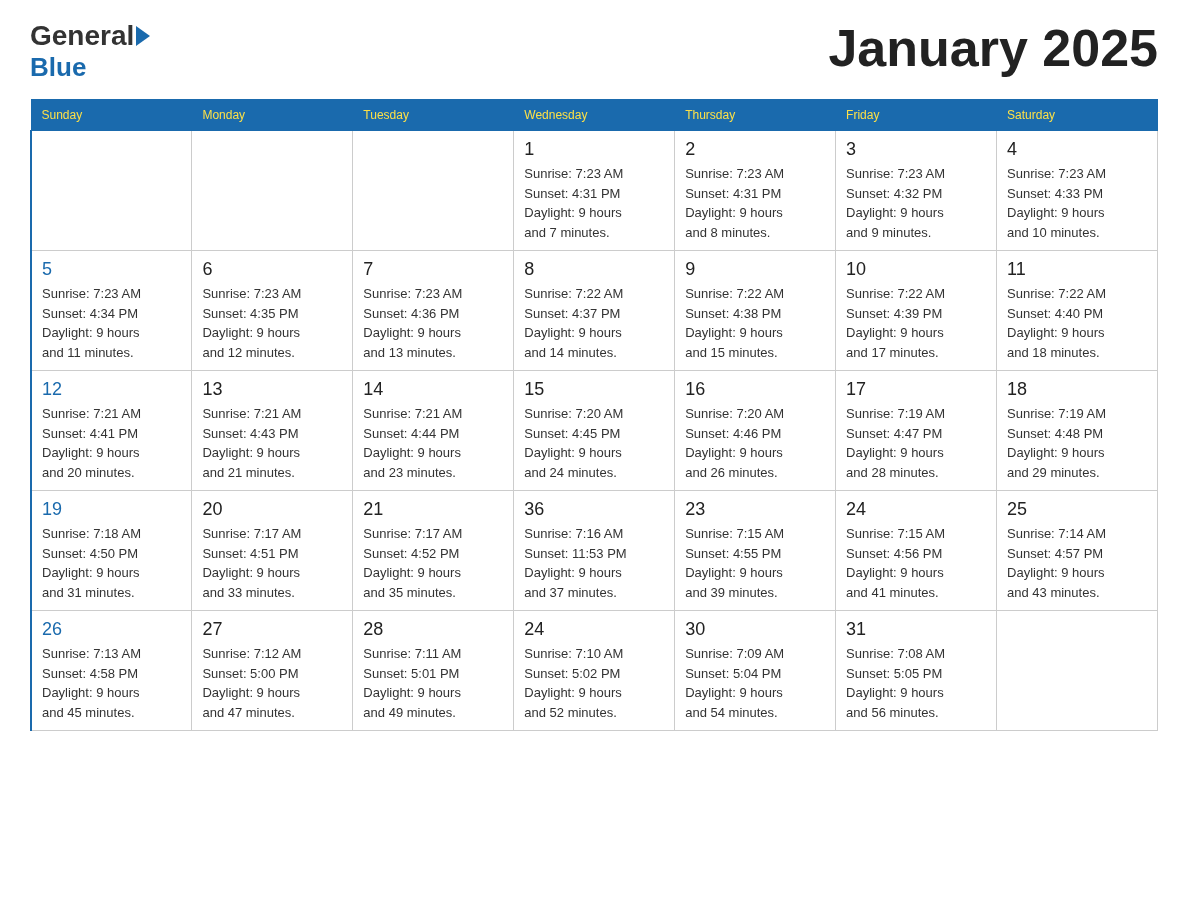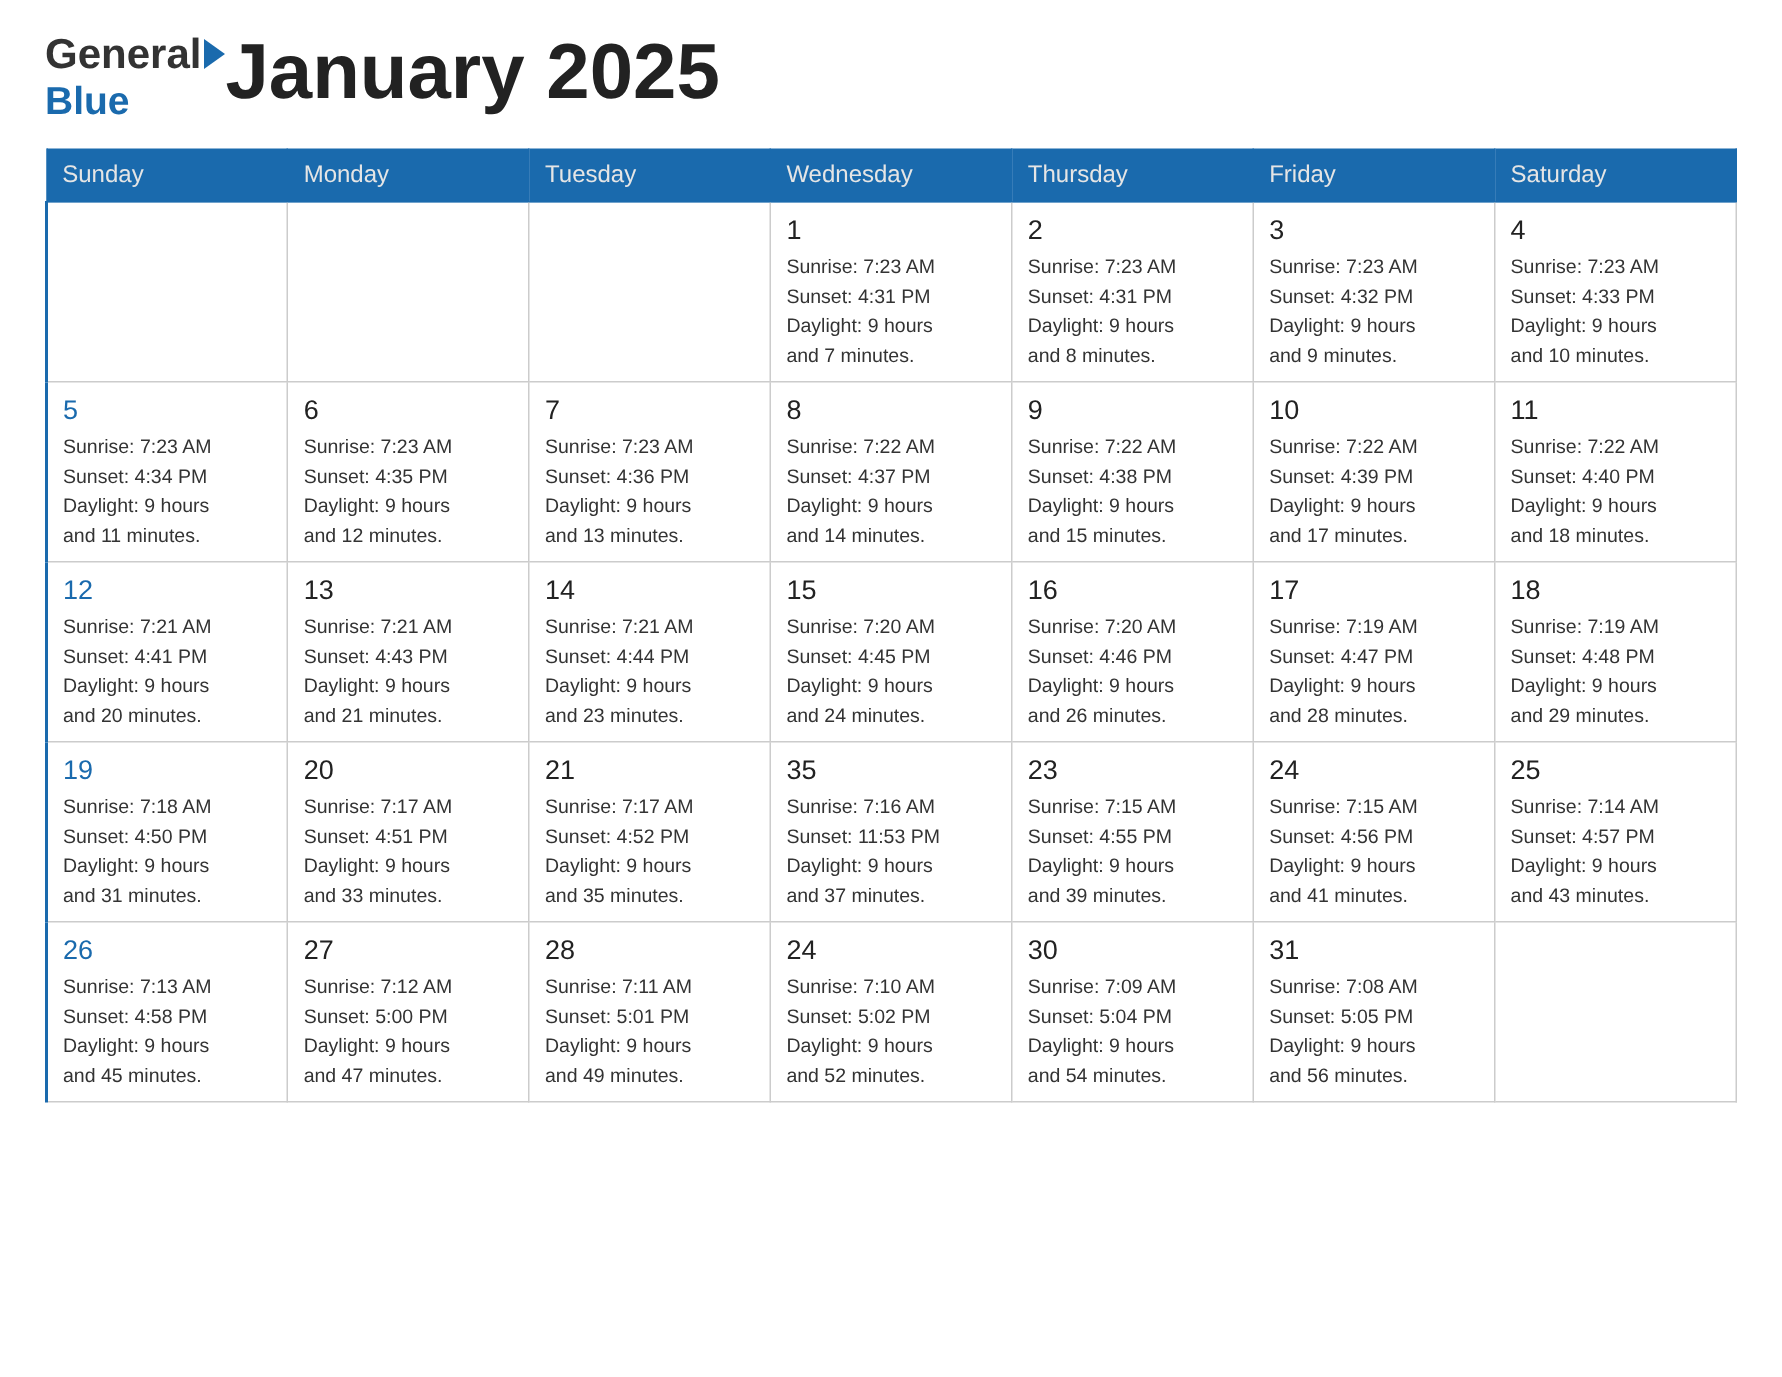--- a/index.html
+++ b/index.html
@@ -6,20 +6,21 @@
     body {
       font-family: Arial, Helvetica, sans-serif;
       background: #ffffff;
       color: #333;
       width: 1188px;
       min-height: 918px;
       padding: 20px 30px;
     }
     .header {
       display: flex;
+      justify-content: space-between;
       align-items: flex-start;
       margin-bottom: 16px;
     }
     .logo {
       display: flex;
       flex-direction: column;
       align-items: flex-start;
     }
     .title-block {
       text-align: right;
@@ -35,22 +36,22 @@
       color: #555;
       margin-top: 4px;
     }
     .calendar-table {
       width: 100%;
       border-collapse: collapse;
       table-layout: fixed;
     }
     .calendar-table thead tr th {
       background-color: #1a6aad;
-      color: #e5e5e5;
-      font-size: 16px;
+      color: #fde047;
+      font-size: 12px;
       font-weight: normal;
       padding: 8px 10px;
       text-align: left;
       border: 1px solid #1a6aad;
     }
     .calendar-table tbody tr td {
       border: 1px solid #ccc;
       vertical-align: top;
       padding: 8px 10px;
       height: 110px;
@@ -287,21 +288,21 @@
 and 33 minutes.</div>
         </td>
         <td>
           <span class="day-number">21</span>
           <div class="day-info" style="white-space: pre-wrap;">Sunrise: 7:17 AM
 Sunset: 4:52 PM
 Daylight: 9 hours
 and 35 minutes.</div>
         </td>
         <td>
-          <span class="day-number">35</span>
+          <span class="day-number">36</span>
           <div class="day-info" style="white-space: pre-wrap;">Sunrise: 7:16 AM
 Sunset: 11:53 PM
 Daylight: 9 hours
 and 37 minutes.</div>
         </td>
         <td>
           <span class="day-number">23</span>
           <div class="day-info" style="white-space: pre-wrap;">Sunrise: 7:15 AM
 Sunset: 4:55 PM
 Daylight: 9 hours

